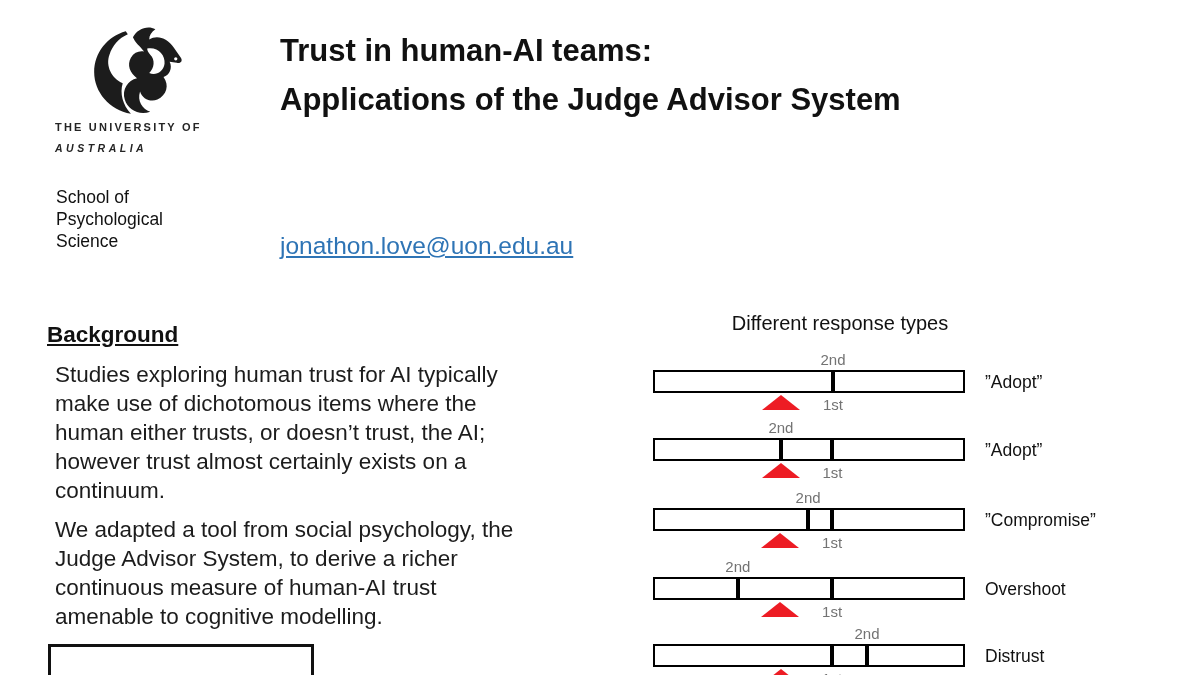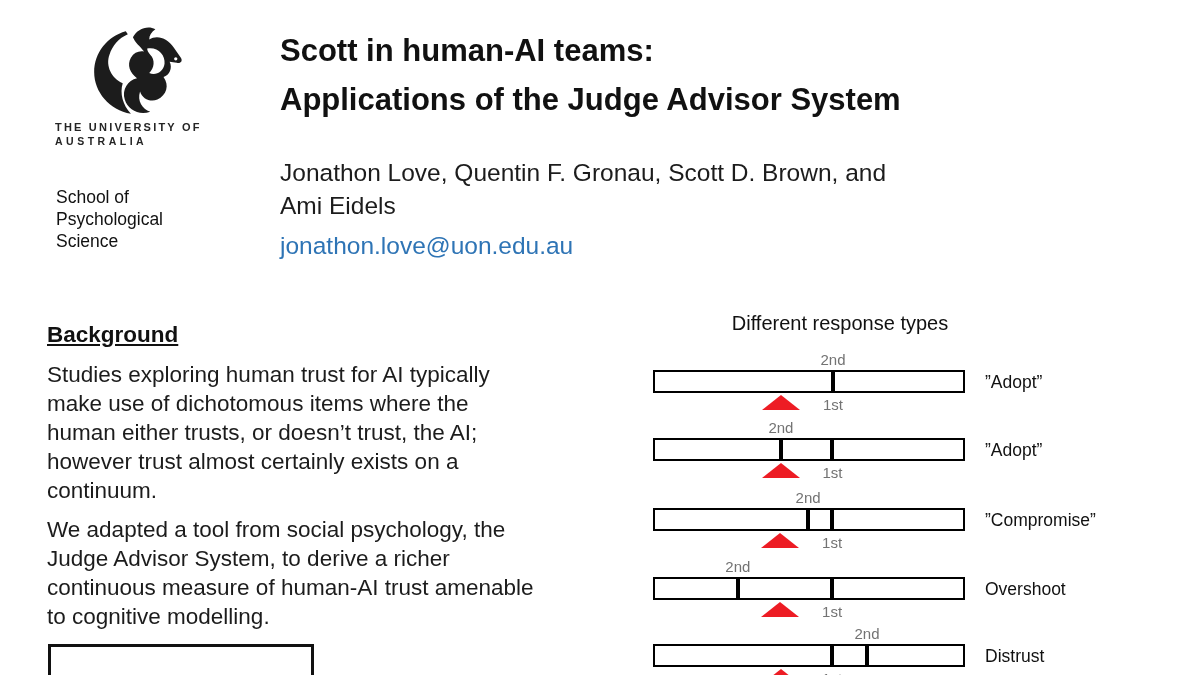--- a/index.html
+++ b/index.html
@@ -10,43 +10,43 @@
     background: #fff;
     color: #1a1a1a;
     font-family: "Liberation Sans", sans-serif;
   }
 
   
   .logo-art { position: absolute; left: 86px; top: 24px; width: 102px; height: 94px; }
   .wordmark { position: absolute; left: 55px; top: 121px; width: 165px; text-align: left; color: #242424; }
   .wm-prefix  { font-size: 11px; letter-spacing: 2.2px; font-weight: 600; white-space: nowrap; }
   .wm-name    { font-size: 25px; letter-spacing: 1px; font-weight: 600; margin-top: 2px; white-space: nowrap; }
-  .wm-country { font-size: 10.5px; letter-spacing: 3.5px; font-weight: 600; margin-top: 2px; white-space: nowrap; }
+  .wm-country { font-size: 10.5px; letter-spacing: 3.5px; font-weight: 600; margin-top: 9px; white-space: nowrap; font-style: italic; }
   .school { position: absolute; left: 56px; top: 186px; font-size: 17.5px; line-height: 22px; color: #111; }
 
   
   .title {
     position: absolute; left: 280px; top: 26px;
     font-size: 31px; font-weight: bold; line-height: 49px; color: #111;
     white-space: nowrap;
   }
   .authors {
     position: absolute; left: 280px; top: 156px;
     font-size: 24.5px; line-height: 33px; color: #1c1c1c;
   }
   .email-link {
     position: absolute; left: 280px; top: 232px;
-    font-size: 24.5px; cursor: pointer;
+    font-size: 24.5px; text-decoration: underline; cursor: pointer;
     color: var(--link-blue, #2E74B5);
   }
 
   
   .bg-section { position: absolute; left: 47px; top: 322px; width: 487px; }
   .bg-heading { font-size: 22.5px; font-weight: bold; margin: 0 0 12px 0; color: #111; text-decoration: underline; }
-  .bg-para { font-size: 22.5px; line-height: 29px; margin: 0 0 10px 0; color: #1c1c1c; }
+  .bg-para { font-size: 22.5px; line-height: 29px; margin: 0 0 10px 8px; color: #1c1c1c; }
 
   .content-box {
     position: absolute; left: 48px; top: 644px;
     width: 260px; height: 60px;
     border: 3px solid #111; background: #fff;
   }
 
   
   .diagram { position: absolute; left: 600px; top: 310px; width: 600px; height: 365px; }
   .diagram-title {
@@ -97,28 +97,24 @@
     <div class="wm-country">AUSTRALIA</div>
   </div>
 
   <div class="school">
     <div>School of</div>
     <div>Psychological</div>
     <div>Science</div>
   </div>
 
   <h1 class="title" style="margin:0;">
-    <div>Scott in human-AI teams:</div>
+    <div>Trust in human-AI teams:</div>
     <div>Applications of the Judge Advisor System</div>
   </h1>
 
-  <div class="authors">
-    <div>Jonathon Love, Quentin F. Gronau, Scott D. Brown, and</div>
-    <div>Ami Eidels</div>
-  </div>
 
   <a class="email-link">jonathon.love@uon.edu.au</a>
 
   <div class="bg-section">
     <h2 class="bg-heading">Background</h2>
     <p class="bg-para">Studies exploring human trust for AI typically make use of dichotomous items where the human either trusts, or doesn’t trust, the AI; however trust almost certainly exists on a continuum.</p>
     <p class="bg-para">We adapted a tool from social psychology, the Judge Advisor System, to derive a richer continuous measure of human-AI trust amenable to cognitive modelling.</p>
   </div>
 
   <div class="content-box"></div>

